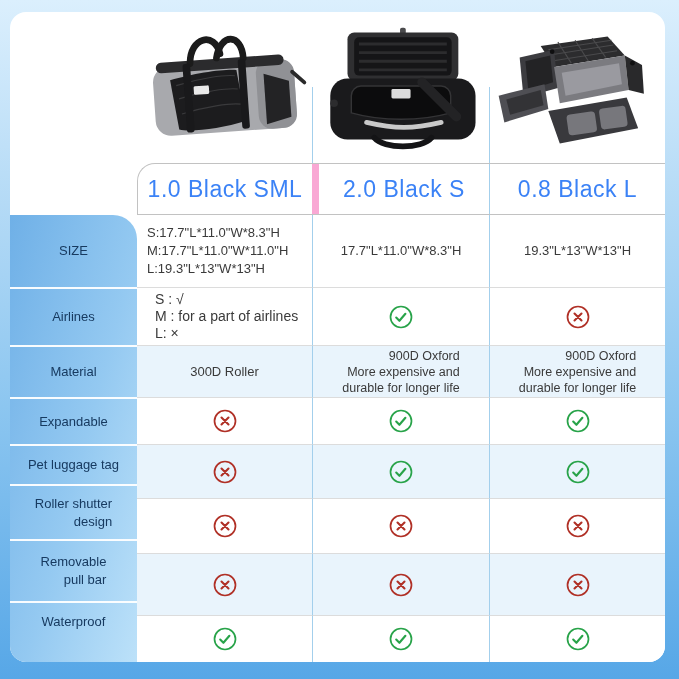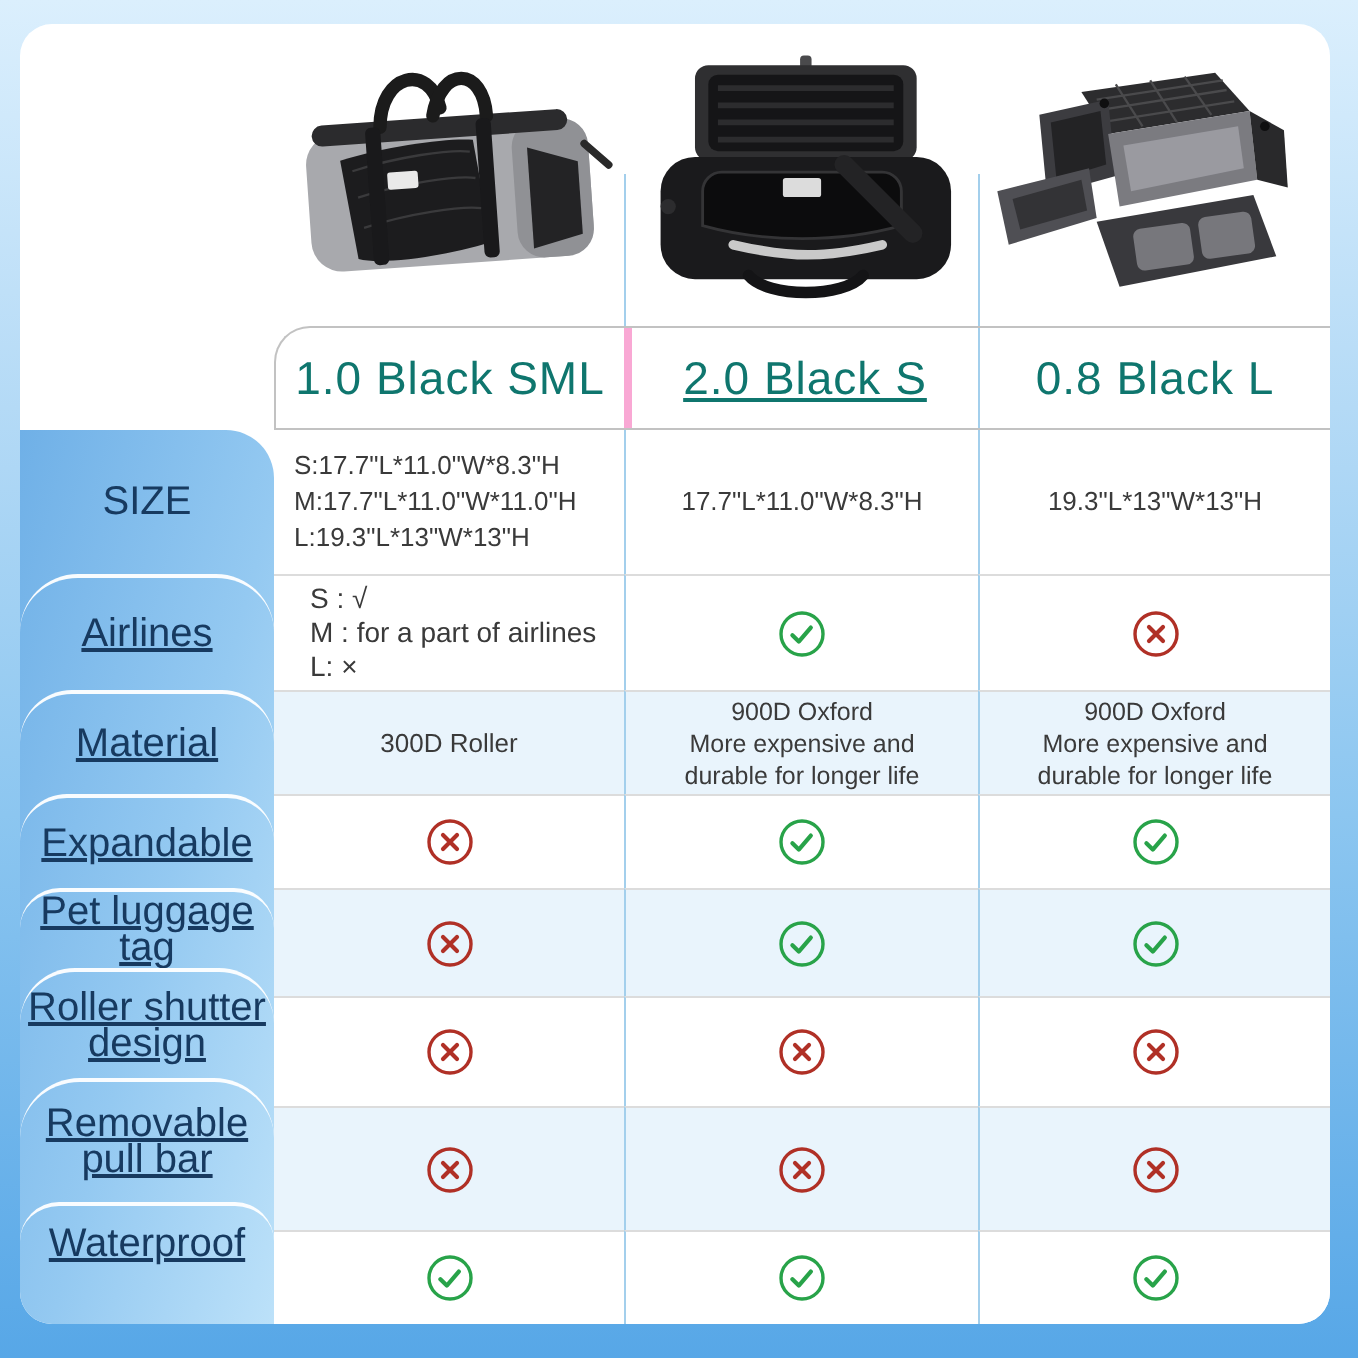--- a/index.html
+++ b/index.html
@@ -27,48 +27,48 @@
   
   .hdr-row{display:flex;height:52px;}
   .hdr-row .spacer{width:127px;}
   .hdr-box{
     width:528px;display:flex;
     border:1px solid #c2c2c2;border-right:none;
     border-radius:18px 0 0 0;background:#fff;
   }
   .hdr-cell{
     display:flex;align-items:center;justify-content:center;
-    font-size:23px;color:#0f766e;letter-spacing:.5px;
+    font-size:23px;color:#3b82f6;letter-spacing:.5px;
   }
   .hdr-cell.c1{width:174px;}
-  .hdr-cell.c2{width:177px;border-left:4px solid #f9a8d4;text-decoration:underline;}
+  .hdr-cell.c2{width:177px;border-left:7px solid #f9a8d4;}
   .hdr-cell.c3{flex:1;border-left:1px solid #a3cfec;}
   
   .tbody{display:flex;height:447px;}
   .label-col{
     width:127px;display:flex;flex-direction:column;
     background:linear-gradient(105deg,#6fb0e7 0%,#94c9f1 55%,#bce1f9 100%);
     border-top-right-radius:24px;
   }
   .label-cell{
-    display:flex;align-items:center;justify-content:center;text-align:center;
-    color:#173a60;font-size:20px;line-height:18px;white-space:pre-line;border-radius:30px;
-  }
-  .label-cell + .label-cell{border-top:2px solid rgba(255,255,255,.95);text-decoration:underline;}
+    display:flex;align-items:center;justify-content:center;text-align:right;
+    color:#173a60;font-size:13px;line-height:18px;white-space:pre-line;
+  }
+  .label-cell + .label-cell{border-top:2px solid rgba(255,255,255,.95);}
   .values{
     width:528px;display:grid;
     grid-template-columns:175px 177px 176px;
     grid-template-rows:72px 58px 52px 47px 54px 55px 62px 47px;
   }
   .cell{
     display:flex;align-items:center;justify-content:center;text-align:center;
     font-size:13px;line-height:17px;color:#3a3a3a;white-space:pre-line;background:#fff;
   }
   .cell.bl{border-left:1px solid #a3cfec;}
-  .cell.bt{border-top:1px solid #dcdcdc;}
+  .cell.bt{border-top:1px solid #dcdcdc;text-align:right;}
   .cell.tint{background:#e9f4fc;}
   .cell.left{justify-content:flex-start;text-align:left;}
   .cell.pad1{padding-left:10px;}
   .cell.pad2{padding-left:18px;}
   .cell.small{font-size:12.5px;line-height:16px;}
   .cell.sz{font-size:13px;line-height:18px;}
   .cell.icon svg{display:block;}
 </style>
 </head>
 <body>

